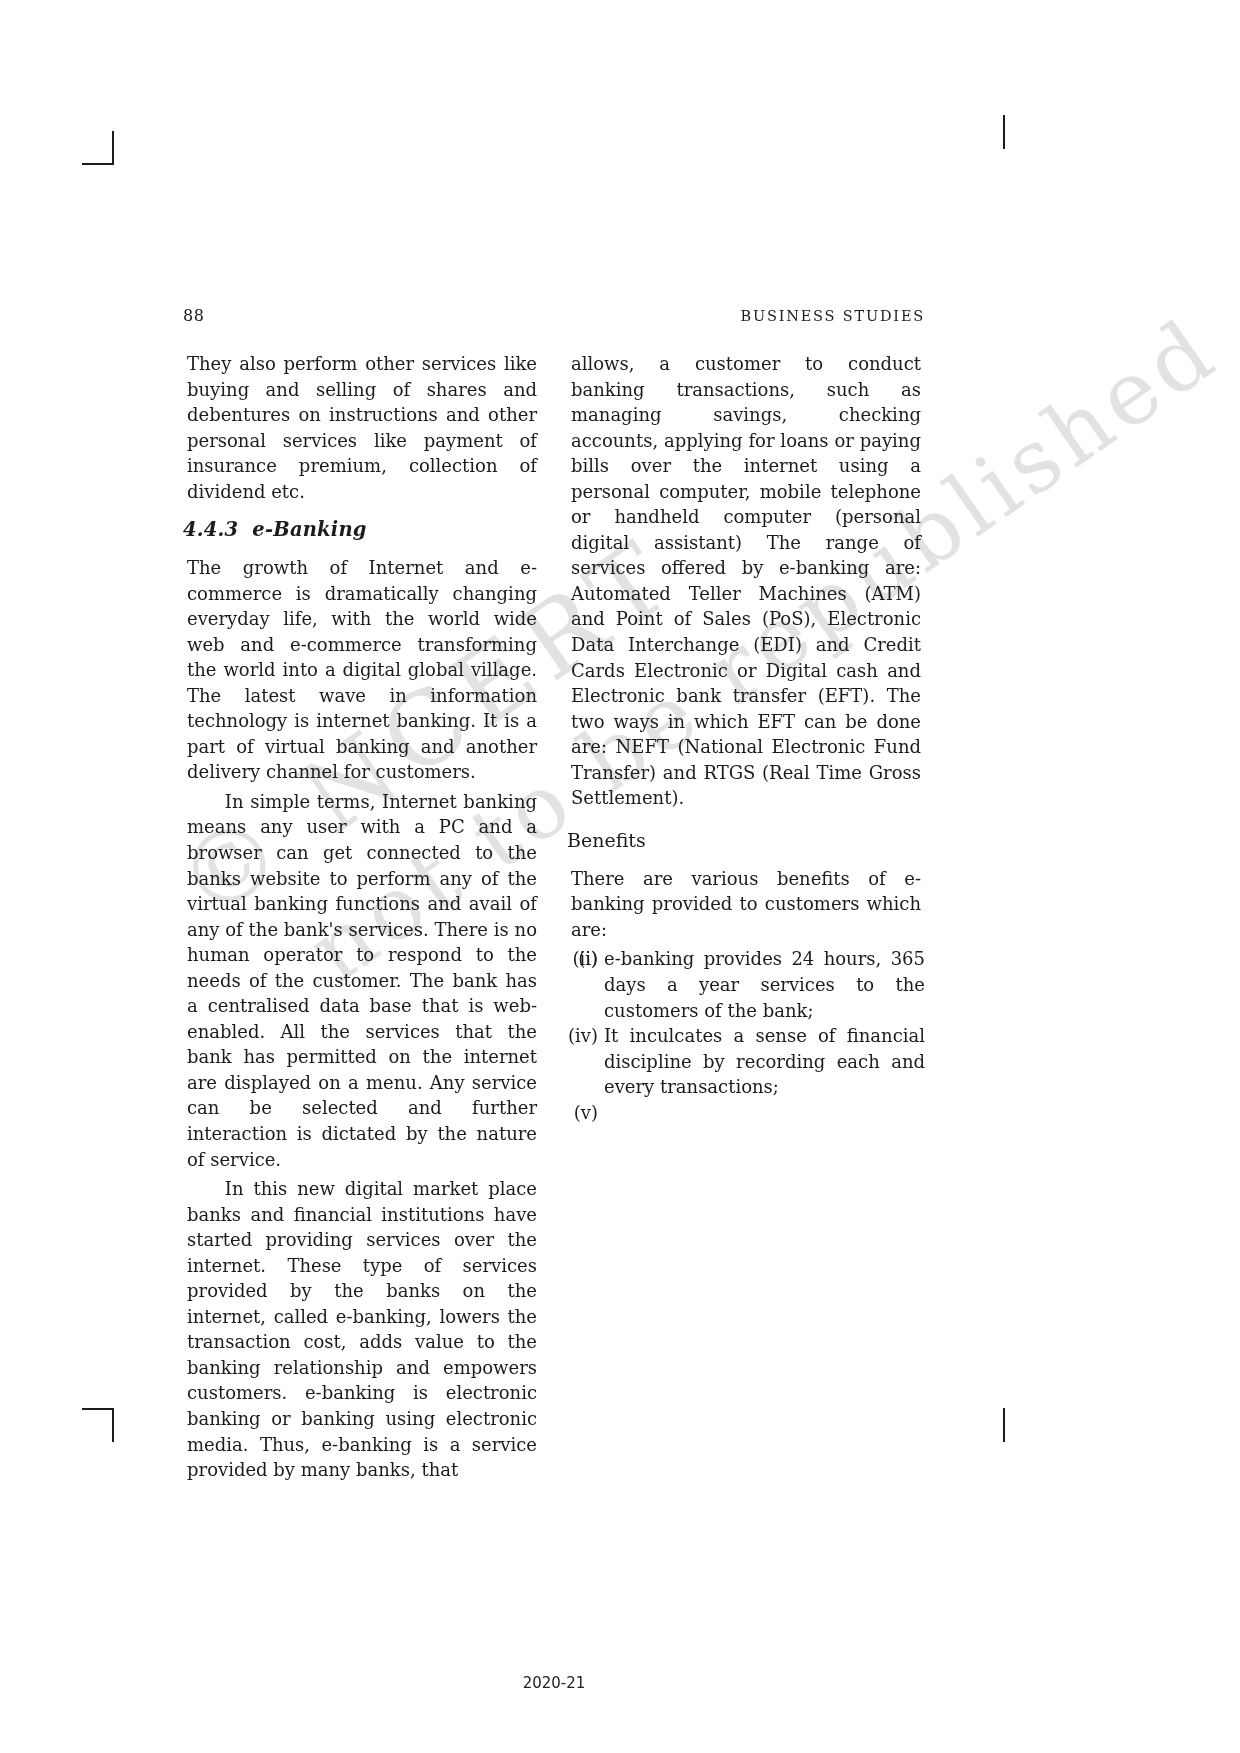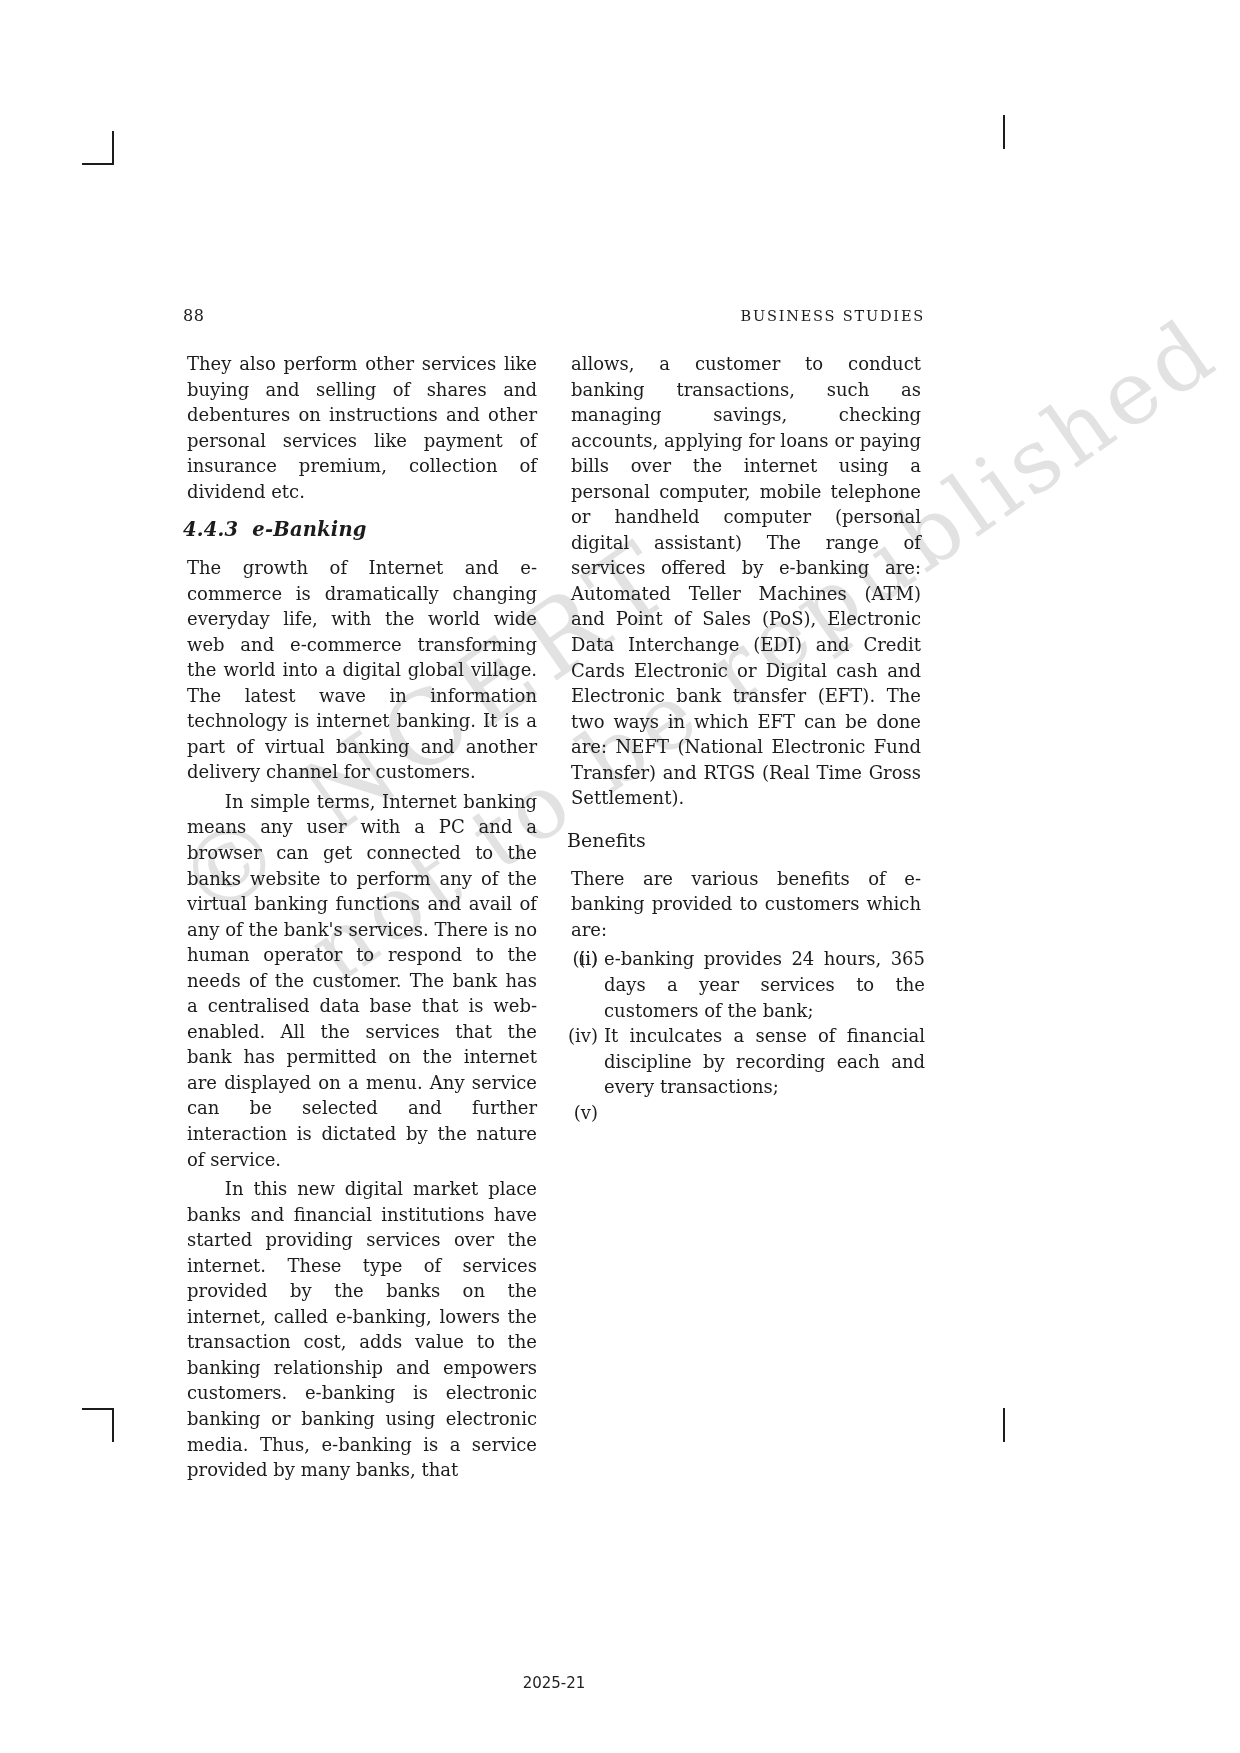--- a/index.html
+++ b/index.html
@@ -136,15 +136,15 @@
           </li>
           <li>
             <span class="marker">(v)</span>
           </li>
         </ul>
       </div>
 
     </div>
   </div>
 
-  <div class="footer-year">2025-21</div>
+  <div class="footer-year">2020-21</div>
 
 </div>
 
 </body></html>

